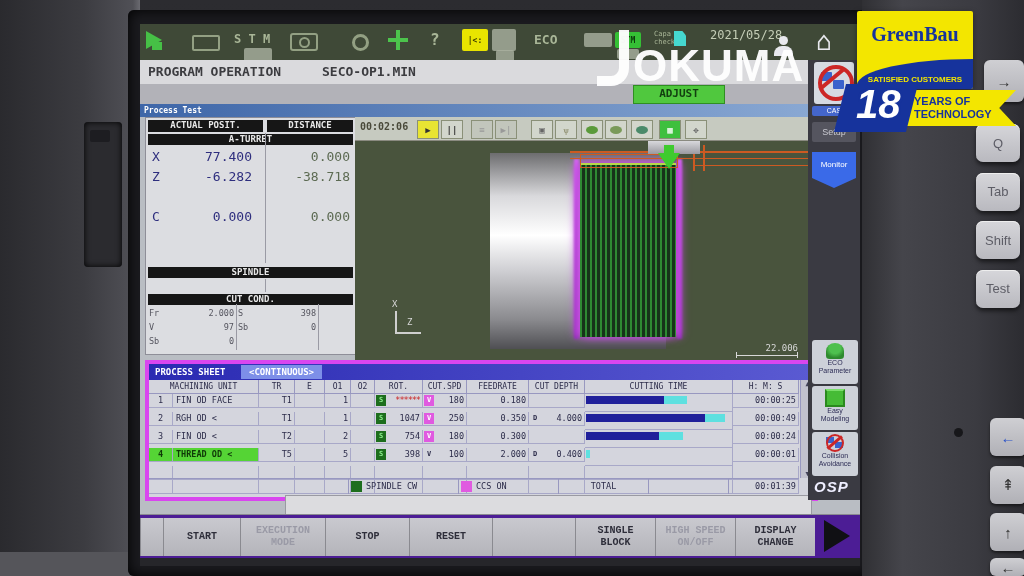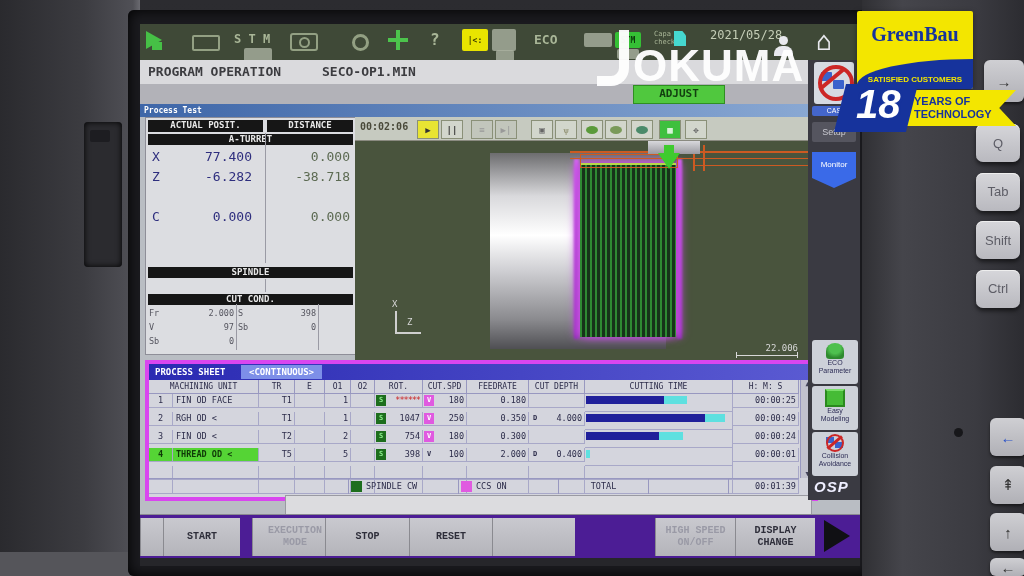--- a/index.html
+++ b/index.html
@@ -495,32 +495,36 @@
       </div>
     </div>
 
     <div class="white-bar"></div>
 
     <div class="button-bar">
         <div class="bbtn" style="left:0;width:22px;"></div>
         <div class="bbtn" style="left:23px;width:76px;">
        <span>START</span>
      </div>
-        <div class="bbtn disabled" style="left:112px;width:84px;">
+        <div class="bbtn disabled" style="left:100px;width:84px;">
        <span>EXECUTION</span>
           <span>MODE</span>
      </div>
         <div class="bbtn" style="left:185px;width:83px;">
        <span>STOP</span>
      </div>
         <div class="bbtn" style="left:269px;width:82px;">
        <span>RESET</span>
      </div>
         <div class="bbtn" style="left:352px;width:82px;">
        <span></span>
+     </div>
+        <div class="bbtn" style="left:435px;width:79px;">
+       <span>SINGLE</span>
+          <span>BLOCK</span>
      </div>
         <div class="bbtn disabled" style="left:515px;width:79px;">
        <span>HIGH SPEED</span>
           <span>ON/OFF</span>
      </div>
         <div class="bbtn" style="left:595px;width:79px;">
        <span>DISPLAY</span>
           <span>CHANGE</span>
      </div>
       </div>
@@ -560,21 +564,21 @@
     </div>
   </div>
 
   <div class="right-panel">
     <div class="led" style="left:84px;top:48px;"></div>
     <div class="edge-key" style="left:122px;top:60px;width:40px;height:42px;">→</div>
     <div>
         <div class="key" style="left:114px;top:124px">Q</div>
         <div class="key" style="left:114px;top:172.5px">Tab</div>
         <div class="key" style="left:114px;top:221px">Shift</div>
-        <div class="key" style="left:114px;top:269.5px">Ctrl</div>
+        <div class="key" style="left:114px;top:269.5px">Test</div>
       </div>
     <div class="dot" style="left:92px;top:428px;"></div>
     <div class="edge-key" style="left:128px;top:418px;">
         <span class="blue">←</span>
       </div>
     <div class="edge-key" style="left:128px;top:466px;">⇞</div>
     <div class="edge-key" style="left:128px;top:513px;">↑</div>
     <div class="edge-key" style="left:128px;top:558px;height:18px;">←</div>
   </div>
 

